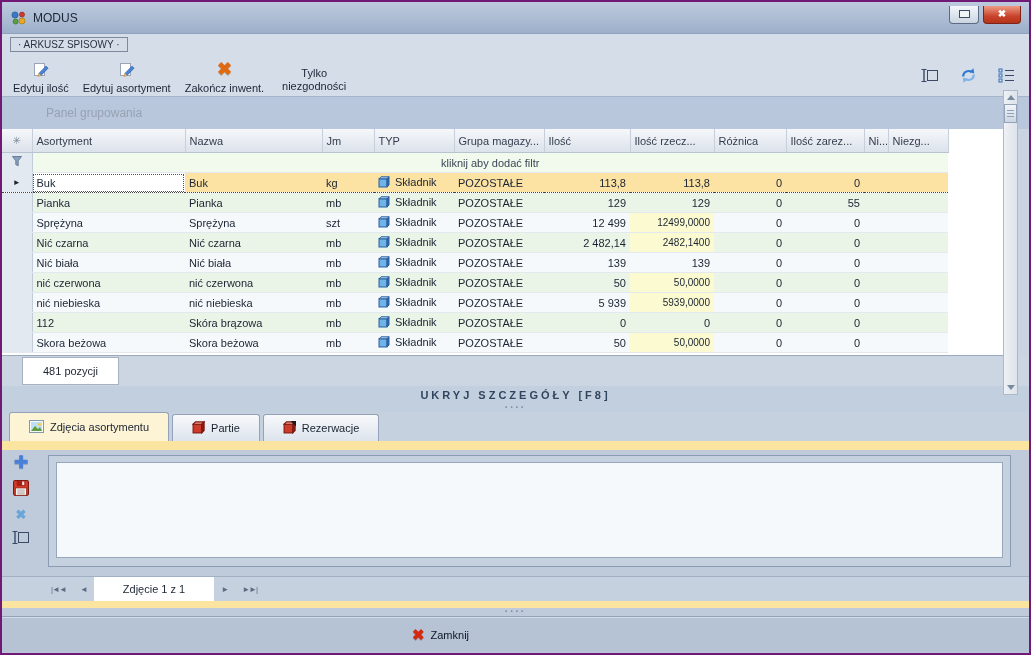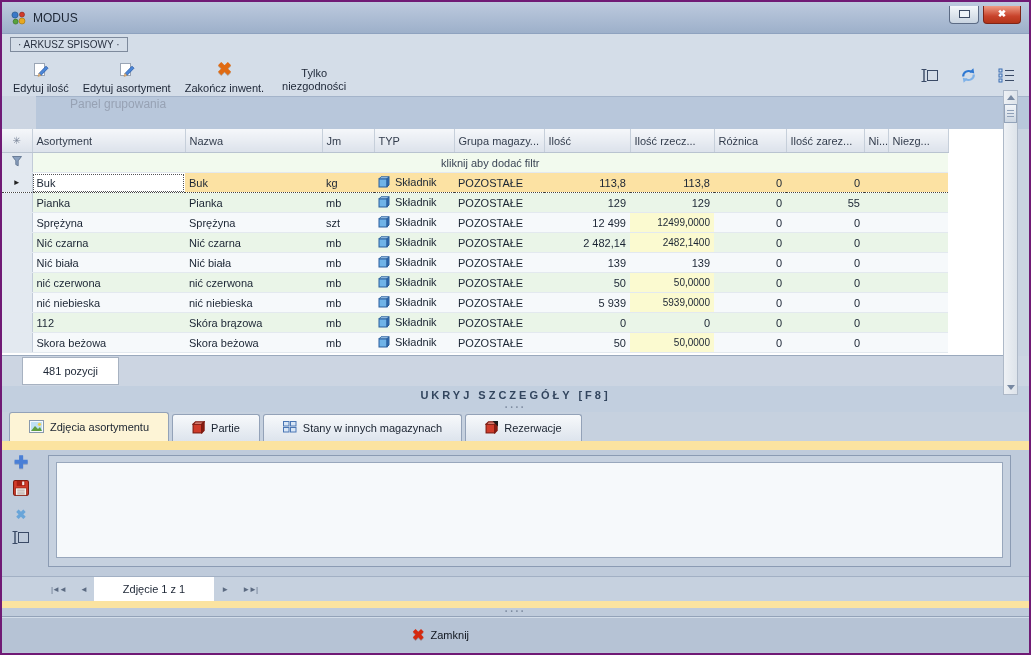--- a/index.html
+++ b/index.html
@@ -23,22 +23,22 @@
     font-size:10px;color:#2a3242;background:#d4dde8;}
   .toolbar{position:absolute;left:4px;top:20px;right:0;height:42px;display:flex;align-items:stretch;}
   .tbtn{display:flex;flex-direction:column;align-items:center;justify-content:flex-end;
     padding:2px 7px;font-size:11px;color:#1c2535;text-align:center;min-width:54px;}
   .tbtn .ticon{flex:1;display:flex;align-items:center;justify-content:center;}
   .tbtn .glyph-x{font-size:18px;font-weight:bold;color:#e06a12;text-shadow:0 1px 0 rgba(120,60,0,.35);line-height:1;}
   .tbtn.textonly{width:72px;line-height:1.25;}
   .ribbon-right{margin-left:auto;display:flex;align-items:center;gap:21px;margin-right:14px;}
   .ribbon-right .ricon{display:flex;cursor:pointer;}
   
-  .group-panel{height:32px;background:#b8c7db;border-top:1px solid #a4b4ca;display:flex;
-    padding-left:34px;font-size:12px;color:#97a2b4;margin-left:34px;}
+  .group-panel{height:32px;background:#b8c7db;border-top:1px solid #a4b4ca;display:flex;align-items:center;
+    padding-left:44px;font-size:12px;color:#97a2b4;}
   
   .grid-wrap{position:relative;width:1027px;height:227px;background:#c9d3e1;}
   .grid-white{position:absolute;left:0;top:0;width:1003px;height:226px;background:#fff;
     border-bottom:1px solid #9aa9bd;}
   table.grid{table-layout:fixed;border-collapse:collapse;width:946px;position:absolute;left:0;top:0;font-size:11px;color:#1a2433;}
   table.grid th{height:23px;font-weight:normal;text-align:left;padding:0 4px;
     background:linear-gradient(#f5f7fa,#dce2eb);border-right:1px solid #c6cfda;border-bottom:1px solid #b9c3d0;
     color:#333d4d;overflow:hidden;white-space:nowrap;}
   table.grid th.num{text-align:left;}
   tr.filter td{height:20px;background:#f2faee;border-bottom:1px solid #cdd5de;font-size:11px;color:#3c4656;}
@@ -424,31 +424,20 @@
         <svg width="13" height="13" viewBox="0 0 12 12">
           <rect x="1" y="3" width="8" height="8" fill="#cf3b2a" stroke="#7d1a10"></rect>
           <polygon points="1,3 3.2,0.8 11.2,0.8 9,3" fill="#ee9a8c" stroke="#7d1a10"></polygon>
           <polygon points="9,3 11.2,0.8 11.2,8.8 9,11" fill="#8f1d12" stroke="#7d1a10"></polygon>
         </svg>
       </span>
       <span>Partie</span>
     </div>
     <div class="tab">
       <span>
-        <svg width="14" height="12" viewBox="0 0 14 12">
-          <rect x="0.5" y="0.5" width="5.5" height="4.5" fill="#d8e6f6" stroke="#4a76b4"></rect>
-          <rect x="7.5" y="0.5" width="5.5" height="4.5" fill="#d8e6f6" stroke="#4a76b4"></rect>
-          <rect x="0.5" y="6.5" width="5.5" height="4.5" fill="#d8e6f6" stroke="#4a76b4"></rect>
-          <rect x="7.5" y="6.5" width="5.5" height="4.5" fill="#d8e6f6" stroke="#4a76b4"></rect>
-        </svg>
-      </span>
-      <span>Stany w innych magazynach</span>
-    </div>
-    <div class="tab">
-      <span>
         <svg width="13" height="13" viewBox="0 0 12 12">
           <rect x="1" y="3" width="8" height="8" fill="#cf3b2a" stroke="#7d1a10"></rect>
           <polygon points="1,3 3.2,0.8 11.2,0.8 9,3" fill="#ee9a8c" stroke="#7d1a10"></polygon>
           <polygon points="9,3 11.2,0.8 11.2,8.8 9,11" fill="#8f1d12" stroke="#7d1a10"></polygon>
           <polygon points="7,0 12,0 12,5" fill="#1a1a1a"></polygon>
         </svg>
       </span>
       <span>Rezerwacje</span>
     </div>
   </div>

